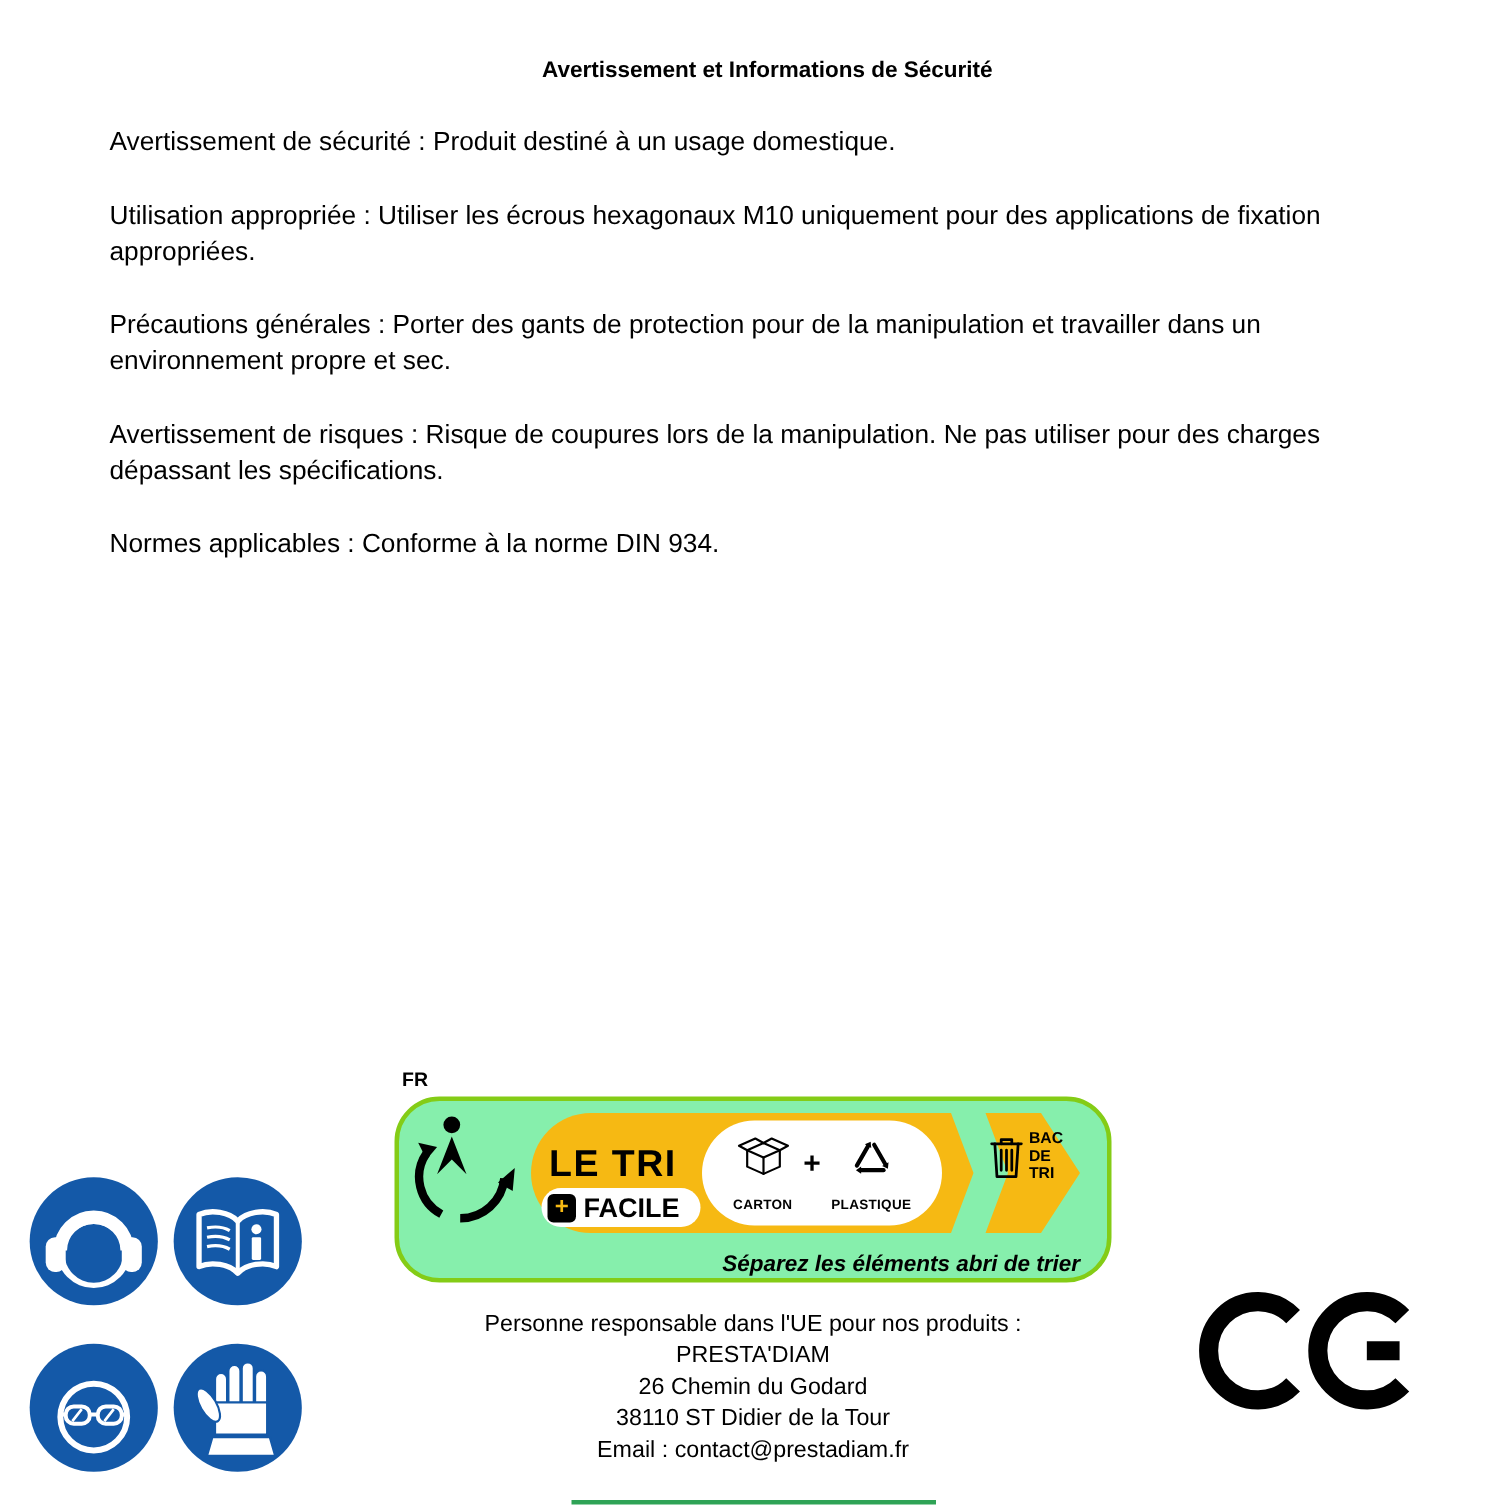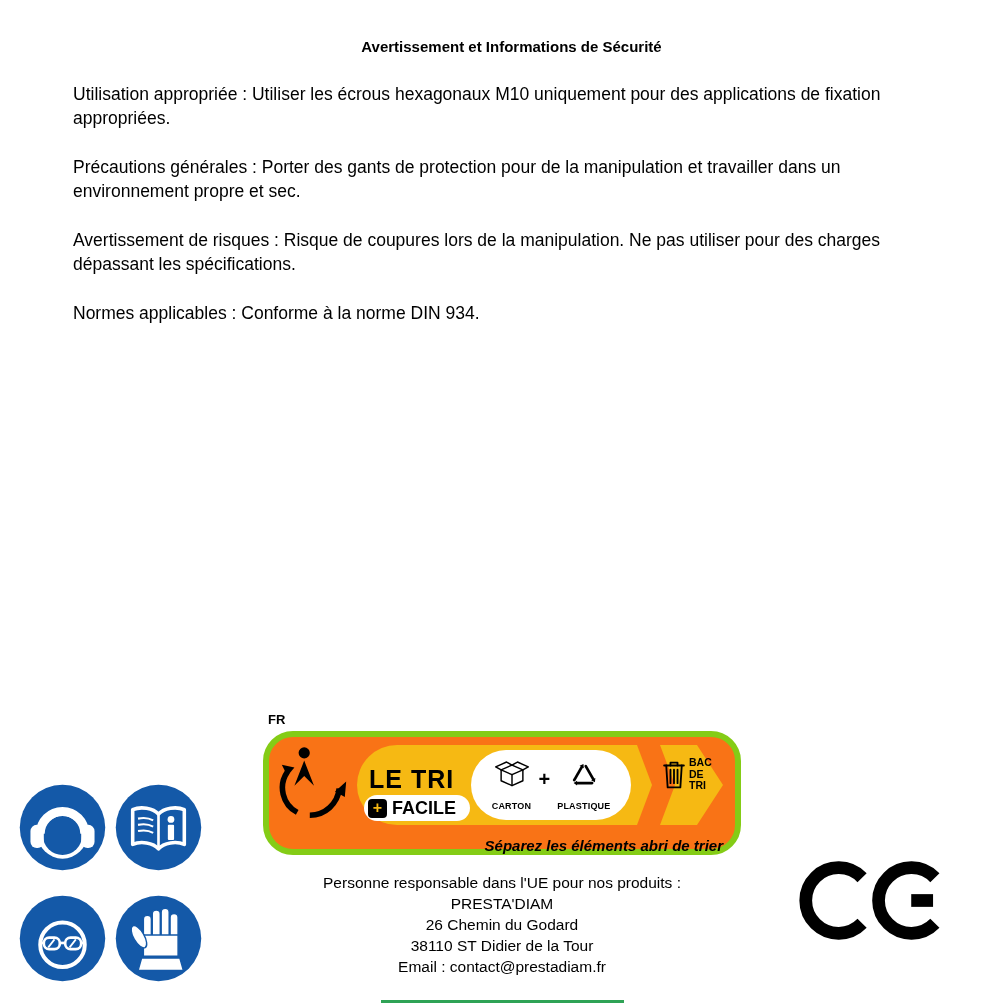--- a/index.html
+++ b/index.html
@@ -11,21 +11,21 @@
   .title { position:absolute; top:29px; left:0; width:100%; text-align:center;
            font-size:15px; font-weight:700; margin:9px; }
 
   .paragraphs { position:absolute; top:82px; left:73px; width:860px;
                 font-size:17.5px; line-height:24px; }
   .paragraphs p { margin:0 0 25px 0; }
 
   .fr-label { position:absolute; left:268px; top:712px; font-size:13px; font-weight:700; }
 
   .tri-box { position:absolute; left:263px; top:731px; width:478px; height:124px;
-             background:#f97316; border:6px solid #84cc16; border-radius:30px; }
+             background:#86efac; border:3px solid #84cc16; border-radius:30px; }
   .triman { position:absolute; left:10px; top:8px; }
   .tri-yellow-svg { position:absolute; left:86px; top:7px; }
   .yellow-shape { fill:var(--yellow); }
 
   .letri { position:absolute; left:100px; top:28px; font-size:25px; font-weight:700; letter-spacing:1px; }
   .facile-band { position:absolute; left:95px; top:58px; width:106px; height:26px; background:#fff;
                  border-radius:13px; display:flex; align-items:center; gap:5px; padding:0 6px 0 4px; }
   .plus-box { width:19px; height:19px; background:#000; border-radius:4px; color:var(--yellow);
               font-weight:700; font-size:16px; display:flex; align-items:center; justify-content:center; line-height:1; }
   .facile-text { font-size:18px; font-weight:700; }
@@ -61,20 +61,21 @@
   .sr-only { position:absolute; width:1px; height:1px; overflow:hidden; clip:rect(0 0 0 0); white-space:nowrap; }
 </style>
 </head>
 <body>
 
 <div>
 
   <h1 class="title">Avertissement et Informations de Sécurité</h1>
 
   <div class="paragraphs">
+    <p>Avertissement de sécurité : Produit destiné à un usage domestique.</p>
     <p>Utilisation appropriée : Utiliser les écrous hexagonaux M10 uniquement pour des applications de fixation appropriées.</p>
     <p>Précautions générales : Porter des gants de protection pour de la manipulation et travailler dans un environnement propre et sec.</p>
     <p>Avertissement de risques : Risque de coupures lors de la manipulation. Ne pas utiliser pour des charges dépassant les spécifications.</p>
     <p>Normes applicables : Conforme à la norme DIN 934.</p>
   </div>
 
   <div class="fr-label">FR</div>
 
   <div class="tri-box">
 

